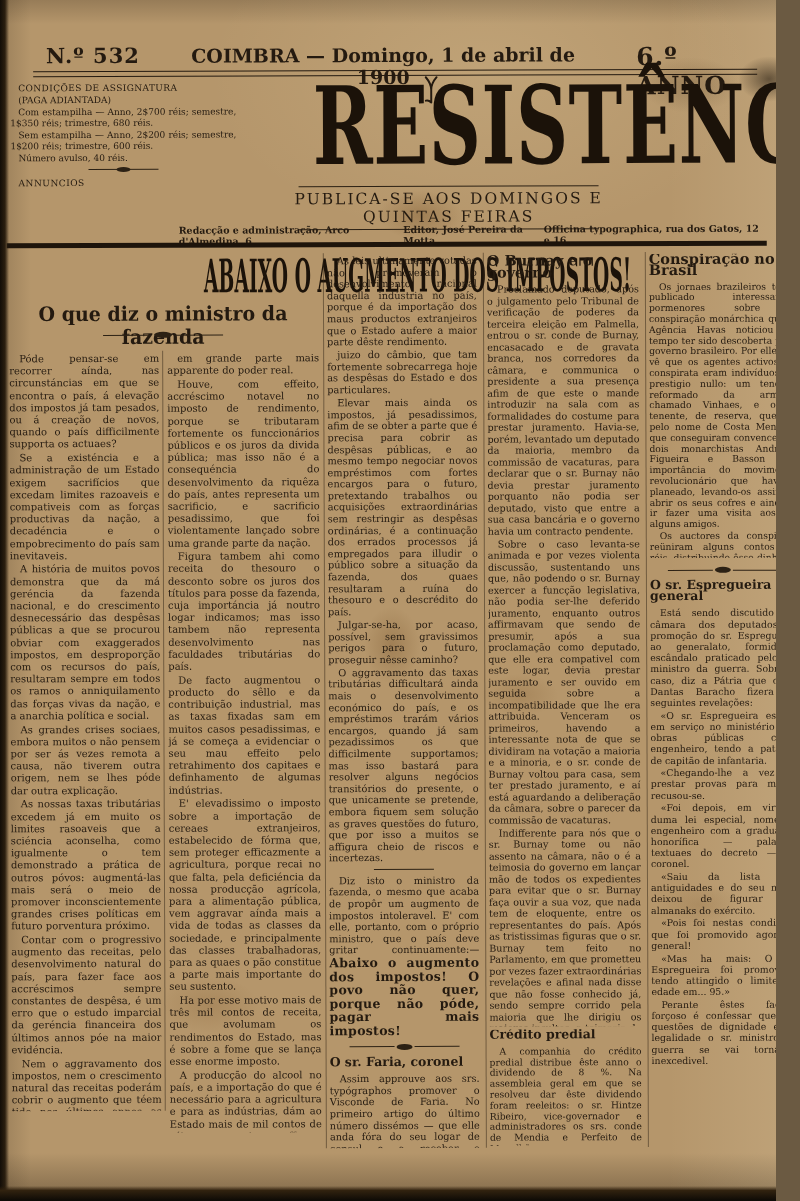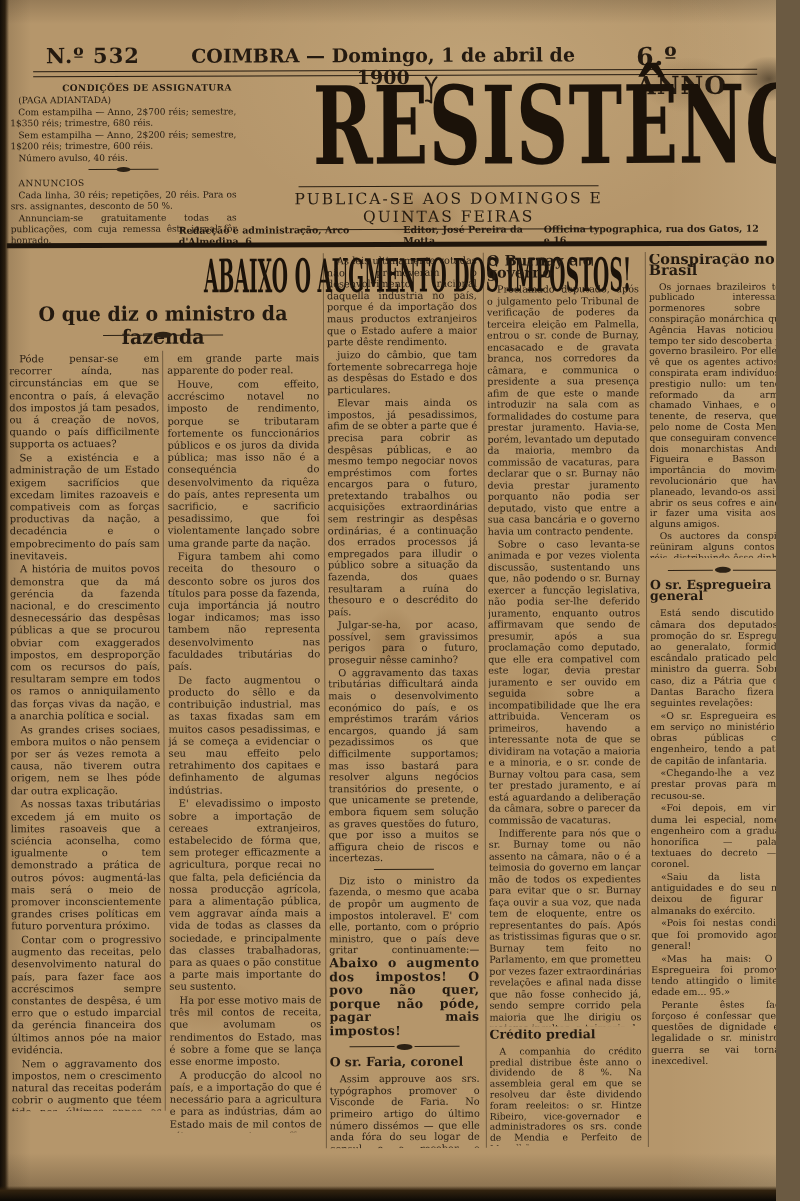--- a/index.html
+++ b/index.html
@@ -29,21 +29,21 @@
   
   .issue{position:absolute;left:48px;top:42px;font-size:21px;font-weight:bold;letter-spacing:1px;}
   .dateline{position:absolute;left:185px;top:44px;width:400px;text-align:center;font-size:19px;font-weight:bold;}
   .edition{position:absolute;left:638px;top:43px;font-size:25px;font-weight:bold;letter-spacing:1px;}
   .top-rule{position:absolute;left:35px;top:70px;width:724px;height:4px;
     border-top:1.5px solid #241a10;border-bottom:1.5px solid #241a10;}
   .mast-orn{position:absolute;left:424px;top:75px;width:18px;height:30px;}
 
   
   .left-box{position:absolute;left:12px;top:82px;width:226px;}
-  .lb-title{text-align:center;font-weight:bold;font-size:10.5px;letter-spacing:.4px;margin:0;padding-left:44px;}
+  .lb-title{text-align:center;font-weight:normal;font-size:10.5px;letter-spacing:.4px;margin:0;}
   .lb-note{text-align:center;font-size:8px;margin:2px 0 3px;}
   .left-box p{margin:0 0 1px;font-size:9px;line-height:11px;text-align:justify;text-indent:8px;}
   .short-rule{width:70px;height:3px;margin:5px auto;border-top:1px solid #2c2114;position:relative;}
   .short-rule::after{content:"";position:absolute;left:50%;top:-3px;width:14px;height:5px;margin-left:-7px;
     background:#2c2114;border-radius:50%;}
   .lb-ads-title{text-align:center;font-weight:normal;font-size:11px;margin:2px 0 3px;letter-spacing:.5px;}
 
   
   .mast-title{position:absolute;left:236px;top:72px;width:560px;text-align:center;white-space:nowrap;
     font-weight:bold;font-size:100px;line-height:1;color:#1b1209;
@@ -109,24 +109,20 @@
     <div class="left-box">
       <p class="lb-title">CONDIÇÕES DE ASSIGNATURA</p>
       <p class="lb-note">(PAGA ADIANTADA)</p>
       <div>
           <p>Com estampilha — Anno, 2$700 réis; semestre, 1$350 réis; trimestre, 680 réis.</p>
           <p>Sem estampilha — Anno, 2$200 réis; semestre, 1$200 réis; trimestre, 600 réis.</p>
           <p>Número avulso, 40 réis.</p>
         </div>
       <div class="short-rule"></div>
       <p class="lb-ads-title">ANNUNCIOS</p>
-      <div>
-          <p>Cada linha, 30 réis; repetições, 20 réis. Para os srs. assignantes, desconto de 50 %.</p>
-          <p>Annunciam-se gratuitamente todas as publicações, com cuja remessa êste jornal fôr honrado.</p>
-        </div>
     </div>
 
     <div class="mast-title">RESISTÊNCIA</div>
 
     <div class="mast-sub">
       <div class="r"></div>
       <div class="t">PUBLICA-SE AOS DOMINGOS E QUINTAS FEIRAS</div>
       <div class="r"></div>
     </div>
 

